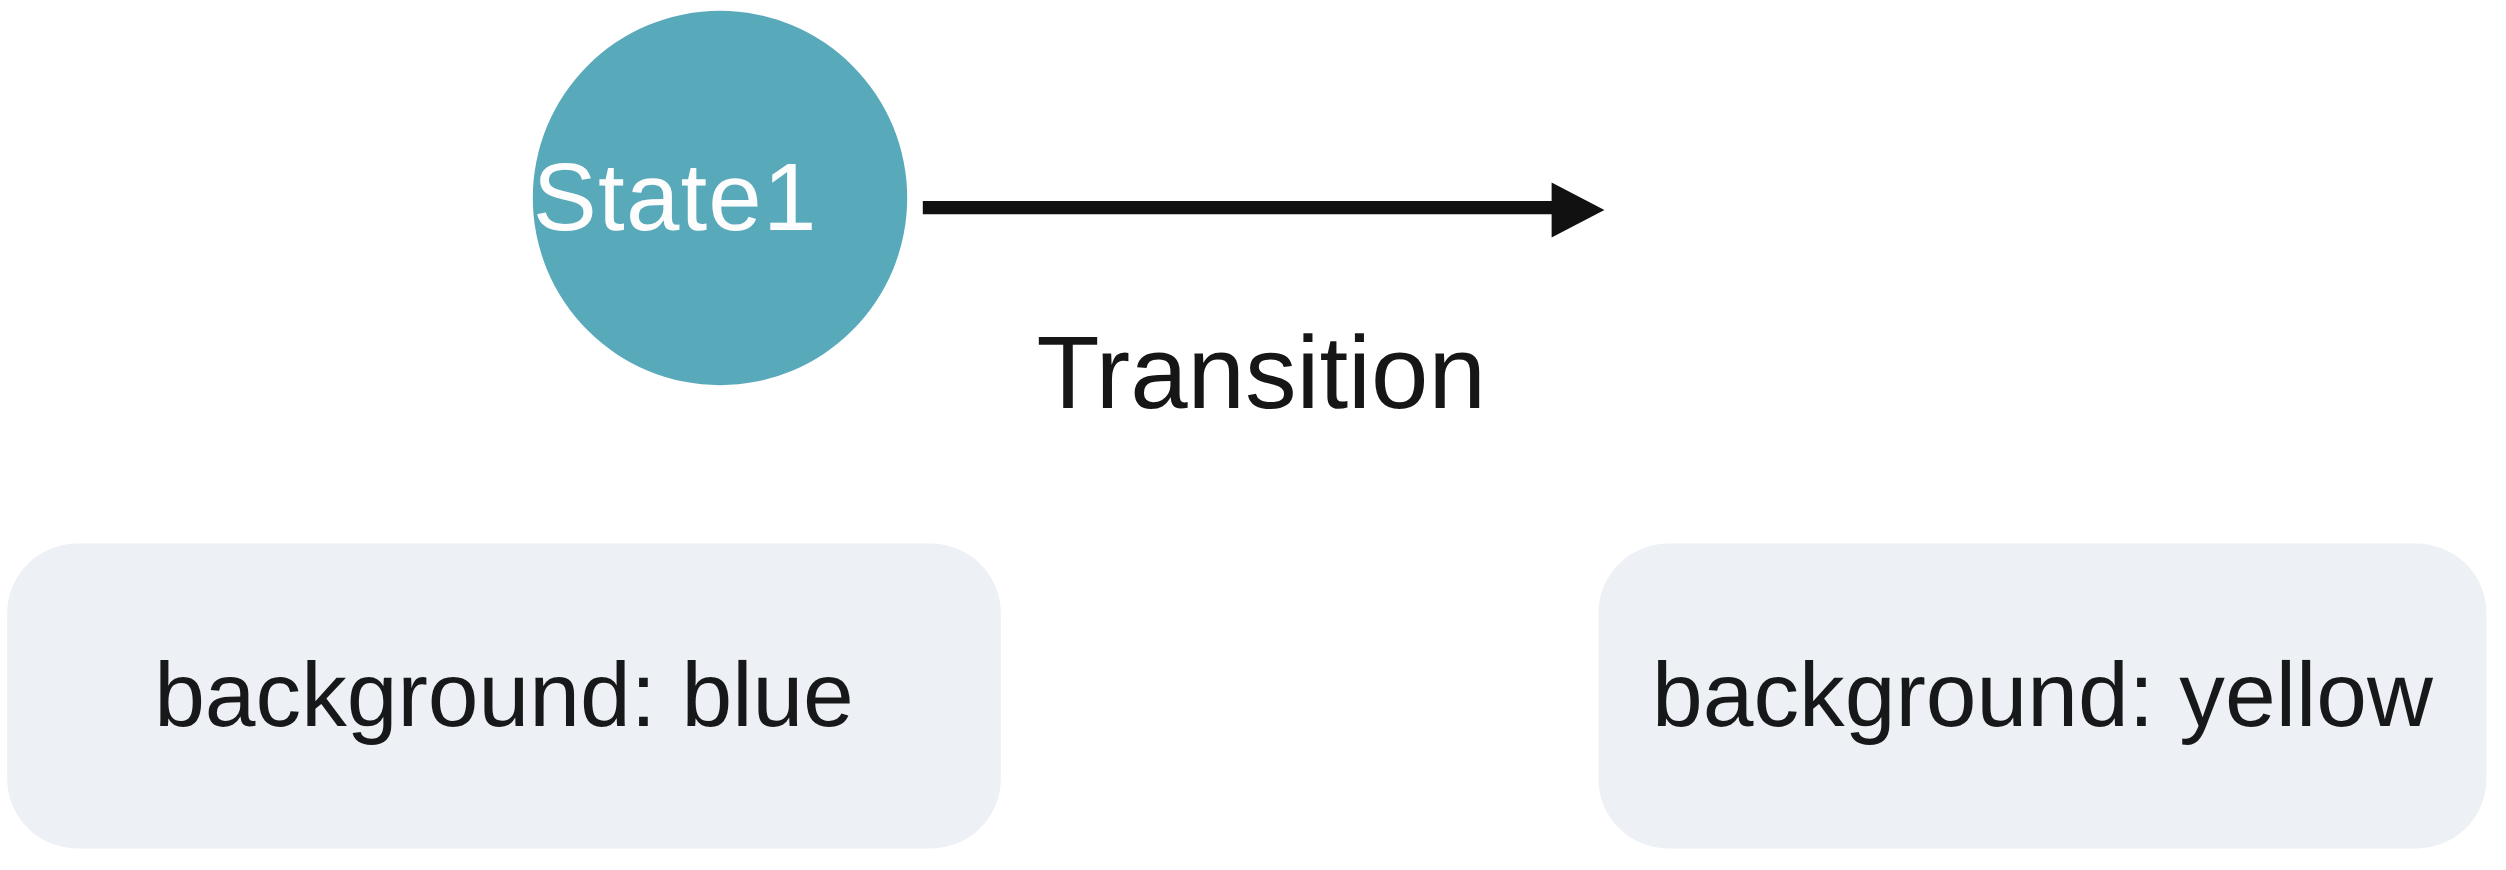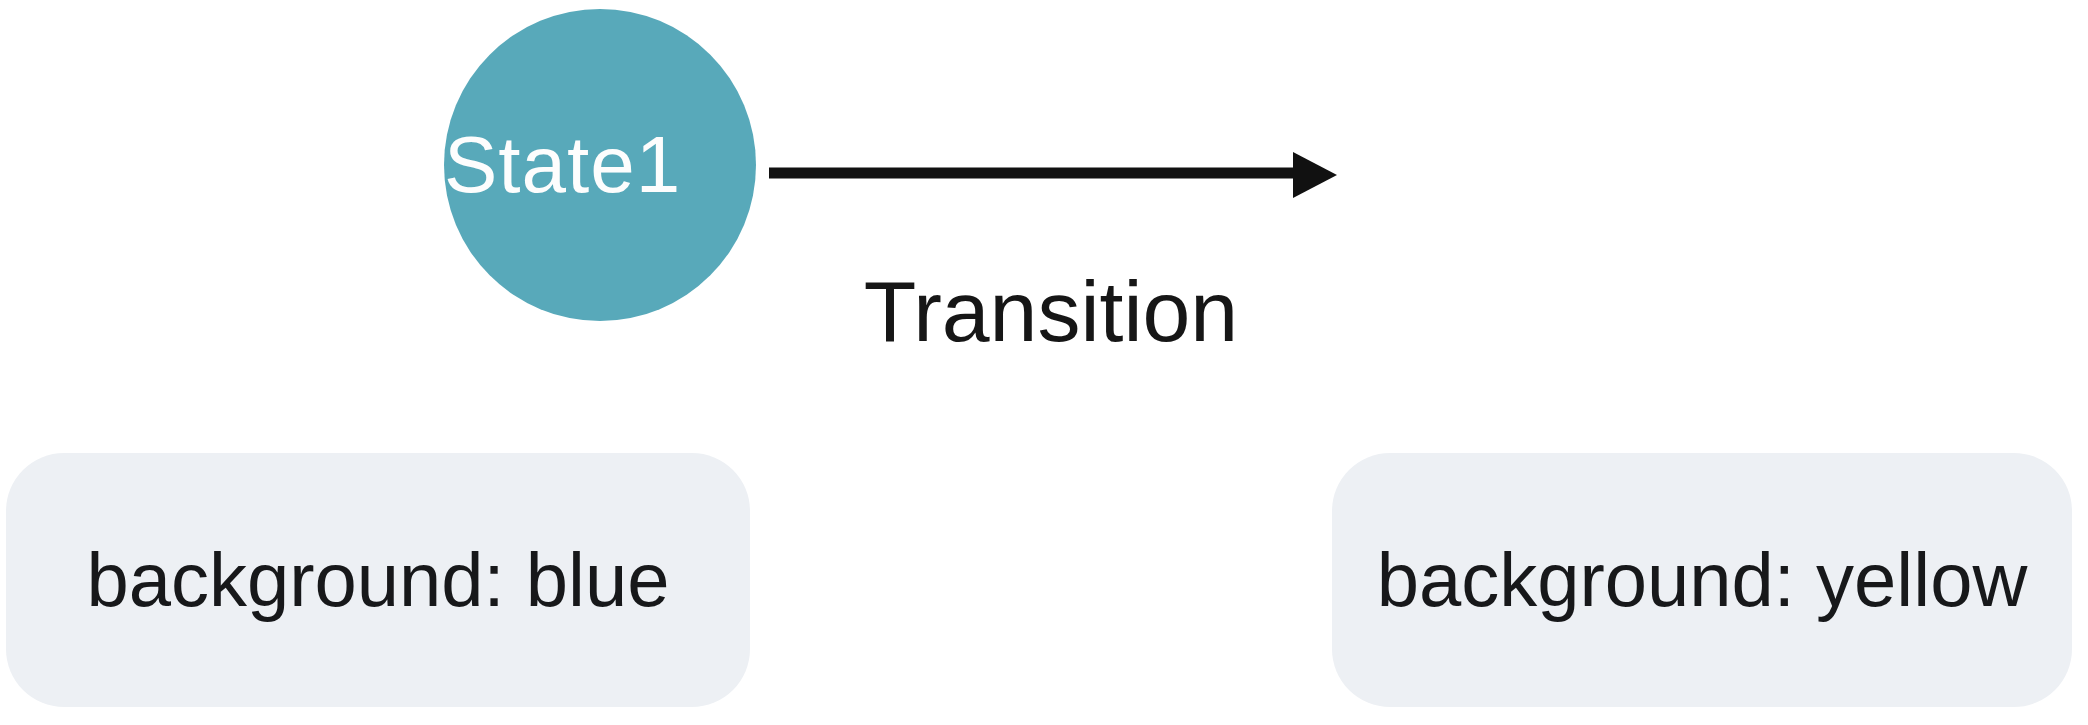--- a/index.html
+++ b/index.html
@@ -56,21 +56,21 @@
   }
   .note-box {
     position: absolute;
     top: 453px;
     height: 254px;
     border-radius: 58px;
     display: flex;
     align-items: center;
     justify-content: center;
   }
-  .note-box.left  { left: 6px;    width: 744px; }
+  .note-box.left  { left: 6px;    width: 828px; }
   .note-box.right { left: 1332px; width: 740px; }
   .note-label {
     font-size: 76px;
     font-weight: 400;
     color: #17181a;
     white-space: nowrap;
     line-height: 1;
   }
 </style>
 </head>

